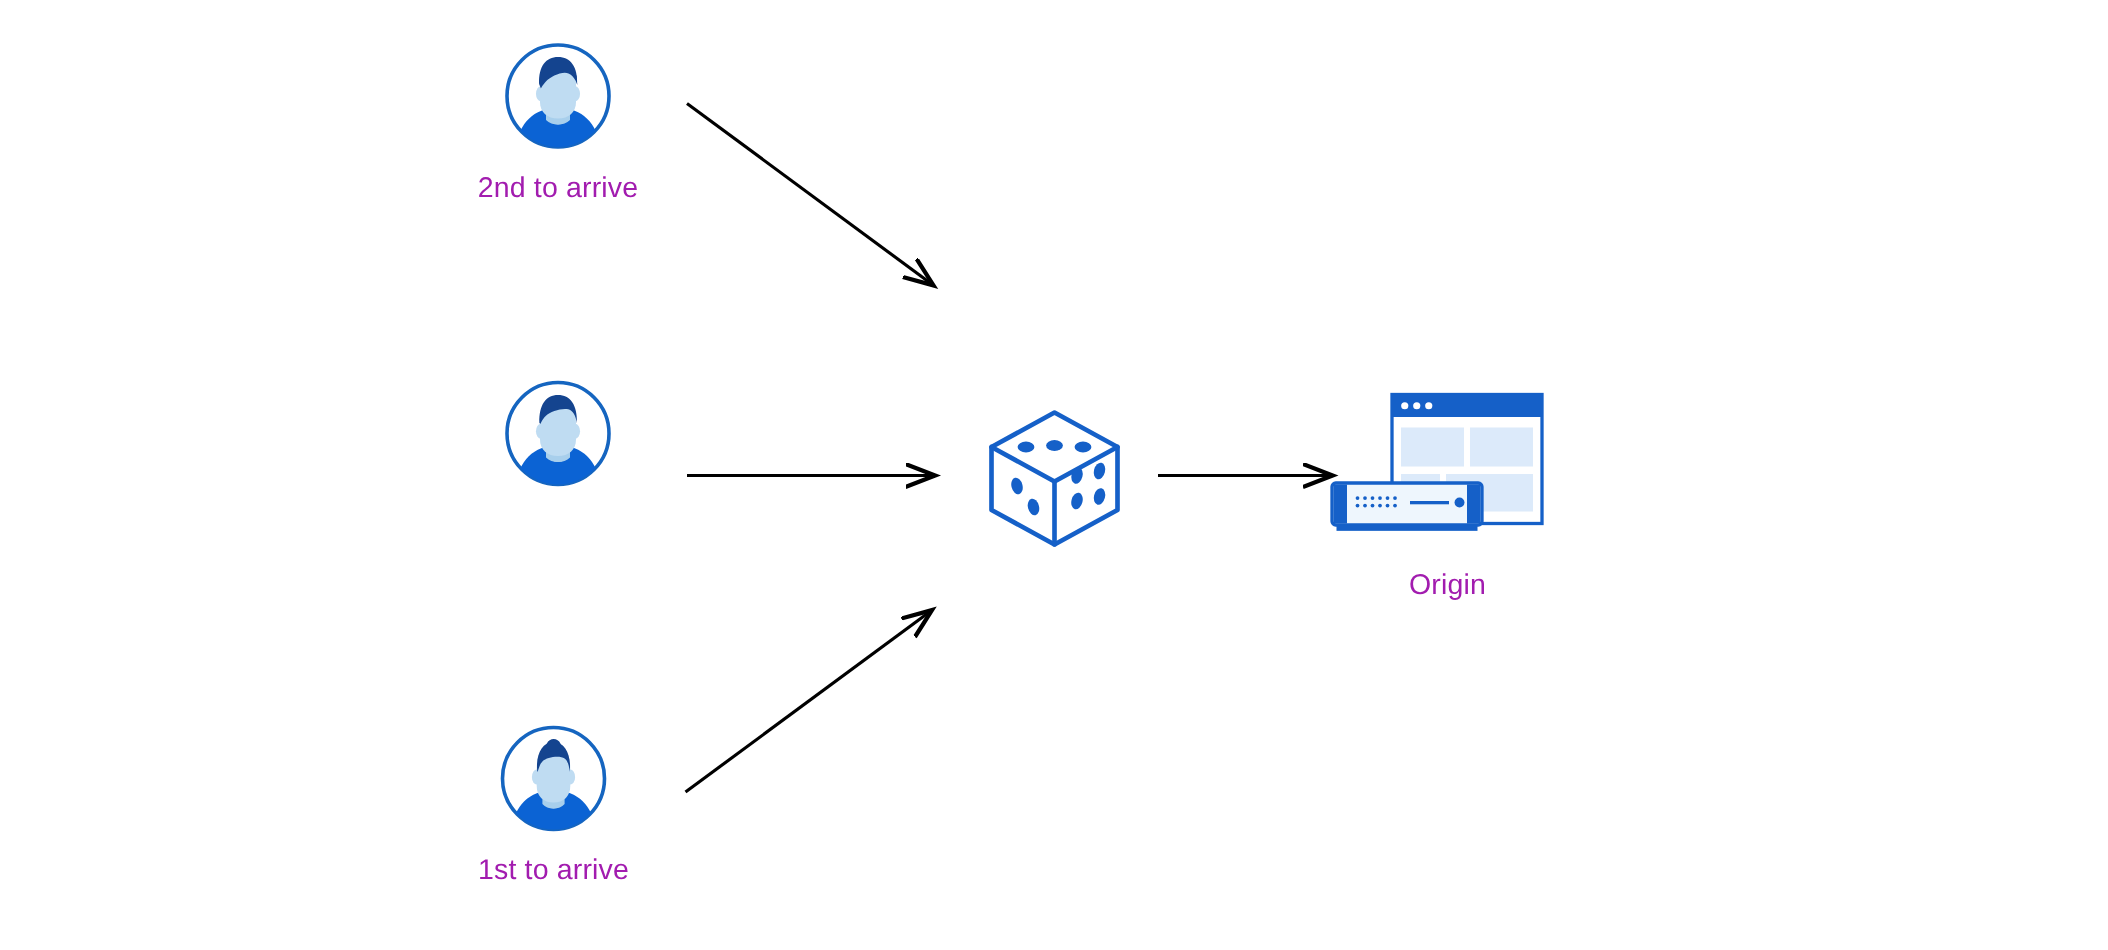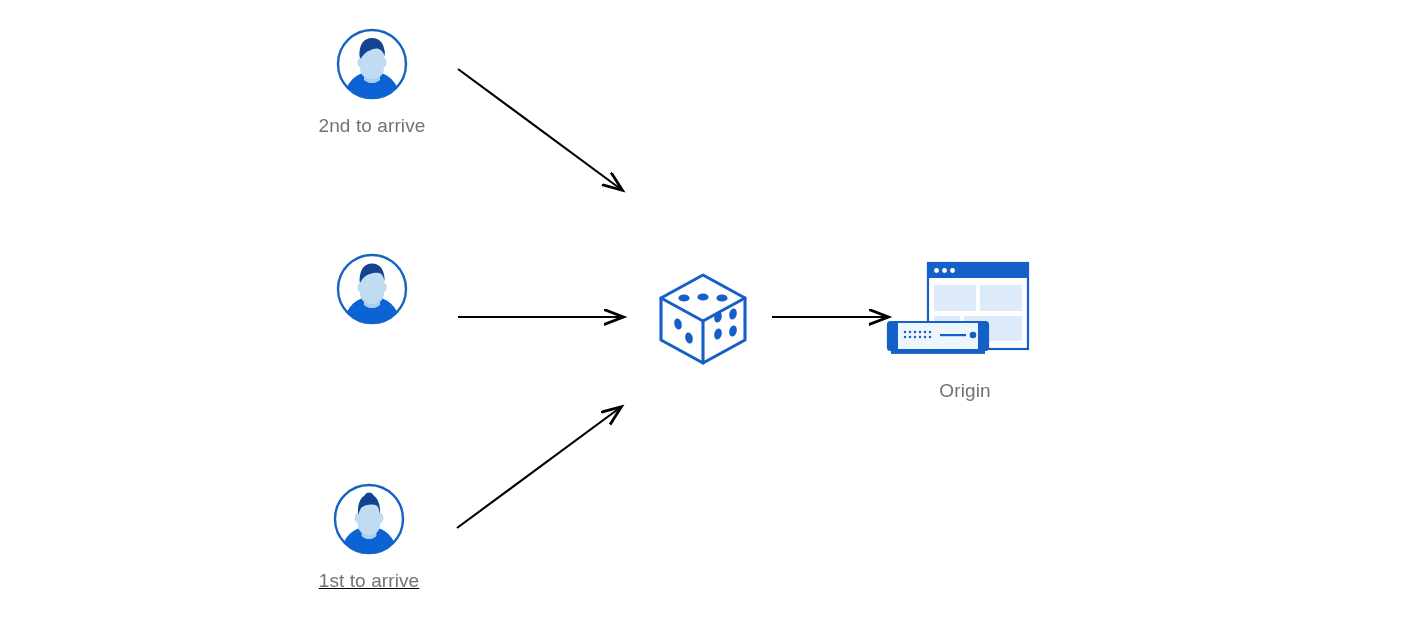--- a/index.html
+++ b/index.html
@@ -28,21 +28,21 @@
   .avatar-wrap {
     width: 150px;
     height: 76px;
     display: flex;
     align-items: center;
     justify-content: center;
   }
   .node-label {
     font-size: 19px;
     line-height: 24px;
-    color: #737373;
+    color: #a21caf;
     margin-top: 12px;
     white-space: nowrap;
     letter-spacing: 0.1px;
   }
   .origin-node {
     width: 190px;
     text-align: center;
   }
   .origin-wrap {
     width: 190px;
@@ -129,21 +129,21 @@
           <path d="M38 52 C33 52 30 50 30 50 L30 54 C32 56 35 57 38 57 C41 57 44 56 46 54 L46 50 C46 50 43 52 38 52 Z" fill="#a8cfec"></path>
           <ellipse cx="26.6" cy="36.5" rx="3.3" ry="5" fill="#bfdcf2"></ellipse>
           <ellipse cx="49.4" cy="36.5" rx="3.3" ry="5" fill="#bfdcf2"></ellipse>
           <path d="M26 31 C26 19 31 13 38 13 C45 13 50 19 50 31 L50 42 C50 49 45 53 38 53 C31 53 26 49 26 42 Z" fill="#bfdcf2"></path>
           <path d="M25.6 31 C25.2 19 30 12.4 38 12.4 C46.2 12.4 51 19 50.6 31 C50.6 31 49.8 24.6 46.6 22.6 C43 20.3 33.4 22.8 29.8 26.4 C27.4 28.8 26.4 31.6 26.4 31.6 Z" fill="#14448f"></path>
         </g>
       </svg>
     </div>
   </div>
 
-  <div class="node avatar-node" style="left:294px; top:481px;text-decoration:underline;">
+  <div class="node avatar-node" style="left:294px; top:481px;">
     <div class="avatar-wrap">
       <svg width="76" height="76" viewBox="0 0 76 76">
         <defs>
           <clipPath id="clip1st">
               <circle cx="38" cy="38" r="34"></circle>
             </clipPath>
         </defs>
         <circle cx="38" cy="38" r="34" fill="#ffffff" stroke="#1565c0" stroke-width="2.4"></circle>
         <g clip-path="url(#clip1st)">
           <path d="M38 46 C20 46 11 58 9 76 L67 76 C65 58 56 46 38 46 Z" fill="#0b63d4"></path>

